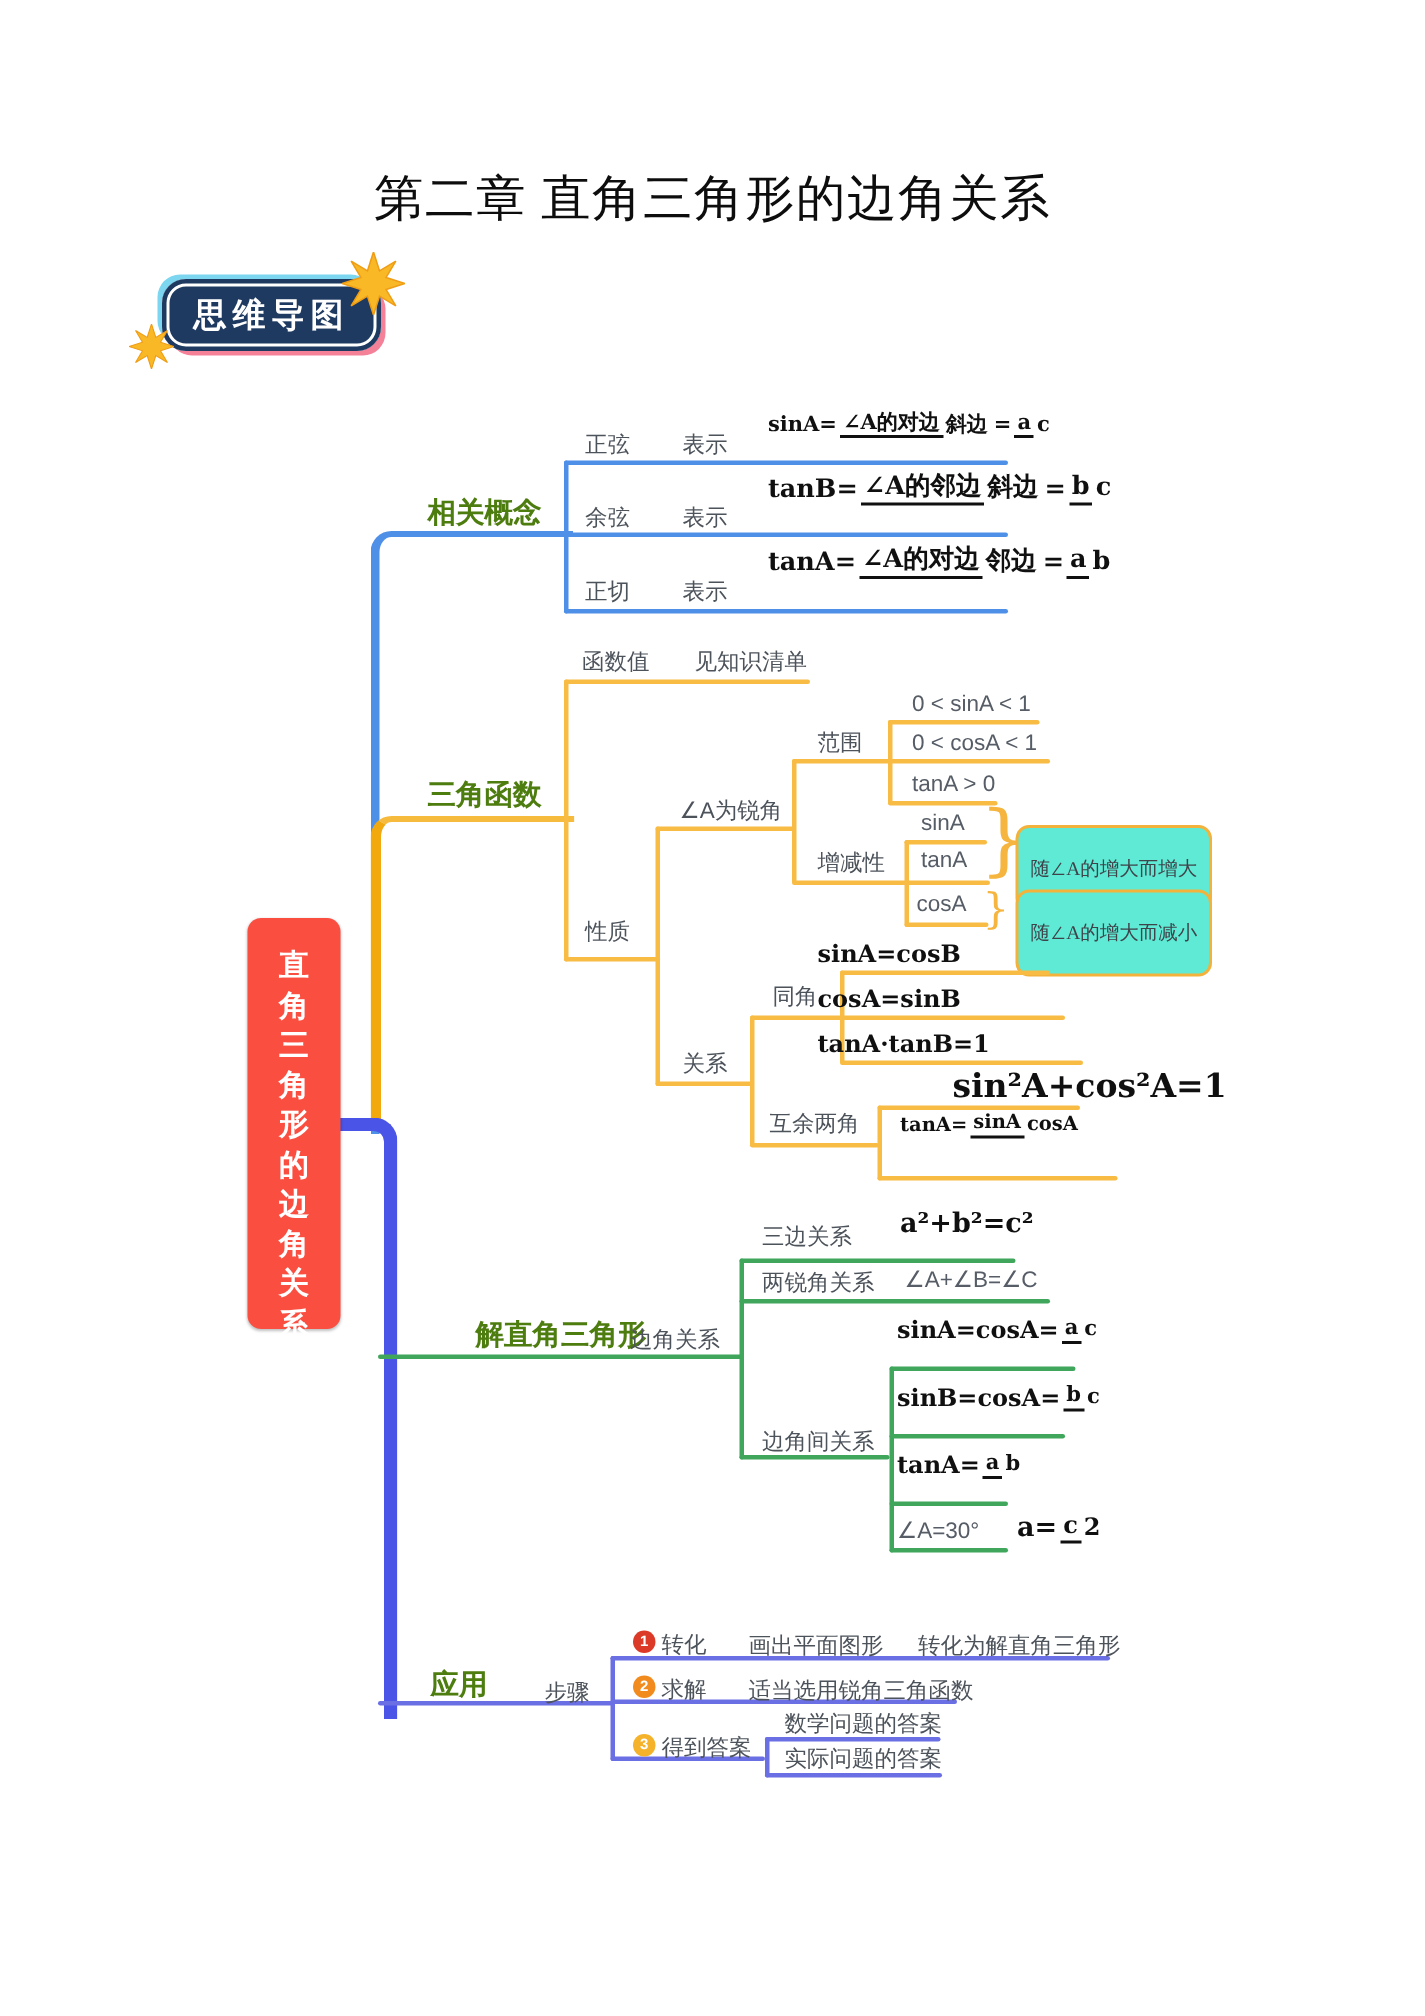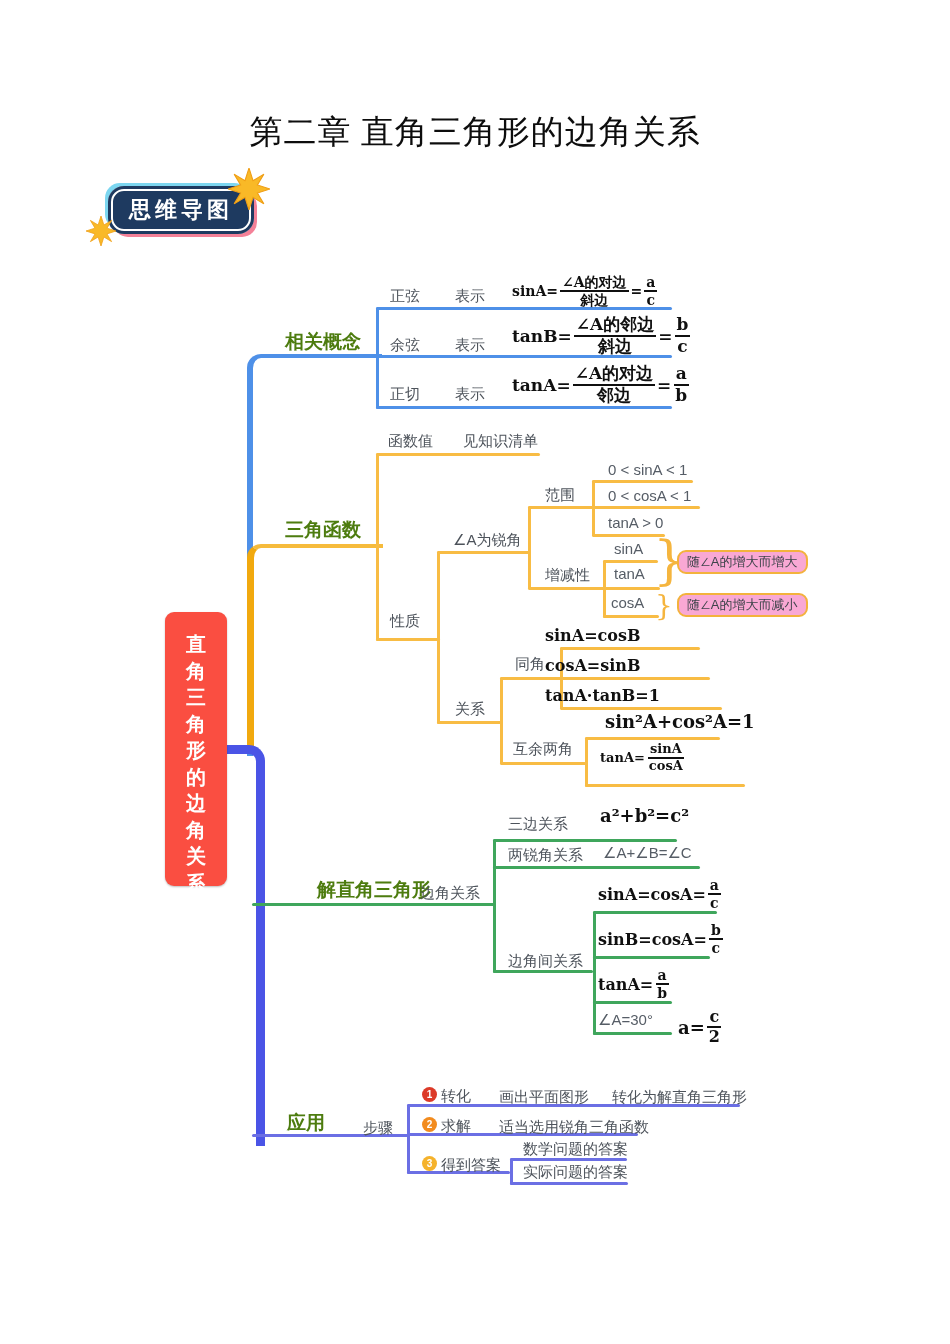--- a/index.html
+++ b/index.html
@@ -6,42 +6,42 @@
   #canvas{position:relative;width:950px;height:1344px;background:#fff;overflow:hidden;
           font-family:"Liberation Sans",sans-serif;}
   
   .title{position:absolute;left:0;right:0;top:110px;text-align:center;
          font-family:"Liberation Serif",serif;font-size:33px;color:#0d0d0d;letter-spacing:1px;}
   .hd{position:absolute;font-size:19px;font-weight:bold;color:#4d7c0f;white-space:nowrap;}
   .lbl{position:absolute;font-size:15px;color:#4d535b;white-space:nowrap;}
   .leaf{position:absolute;font-size:15px;color:#565d66;white-space:nowrap;}
   .f{position:absolute;display:flex;align-items:center;gap:2px;white-space:nowrap;
      font-family:"DejaVu Serif",serif;font-weight:bold;color:#101010;}
-  .frac{display:inline-flex;flex-direction:column;align-items:center;line-height:1.15;}
+  .frac{display:inline-flex;flex-direction:row;align-items:center;line-height:1.15;}
   .frac .n{border-bottom:2px solid #101010;padding:0 2px;}
   .frac .d{padding:0 2px;}
   
   .hl{position:absolute;height:3px;border-radius:2px;}
   .vl{position:absolute;width:3px;border-radius:2px;}
   .c-blue{background:#4e90e8;} .c-yel{background:#f8bc44;}
   .c-grn{background:#3fa65c;} .c-pur{background:#6b6fe4;}
   .elbow{position:absolute;background:transparent;}
   
   .rootnode{position:absolute;left:165px;top:612px;width:62px;height:274px;background:#fa4e41;
             border-radius:9px;box-shadow:0 1px 2px rgba(0,0,0,.25);}
   .rootnode .vtext{width:22px;margin:19px auto 0;font-size:20px;font-weight:bold;color:#fff;
             line-height:26.5px;text-align:center;word-break:break-all;}
   .badge{position:absolute;left:108px;top:186px;width:146px;height:48px;background:#1e3a60;
          border-radius:16px;box-shadow:inset 0 0 0 3px #1e3a60, inset 0 0 0 5px #ffffff,
          4px 4px 0 -1px #f48198, -4px -4px 0 -1px #7cd6f0;
          display:flex;align-items:center;justify-content:center;}
   .badge span{color:#fff;font-size:22px;font-weight:bold;letter-spacing:4px;}
   .star{position:absolute;}
-  .callout{position:absolute;border:2px solid #f3b23c;border-radius:9px;background:#f9a8d4;
-           padding:1px 8px;font-size:13px;color:#3f444b;white-space:nowrap;}
+  .callout{position:absolute;border:2px solid #f3b23c;border-radius:9px;background:#5eead4;
+           padding:18px 8px;font-size:13px;color:#3f444b;white-space:nowrap;font-family:Liberation Serif, serif;}
   .brace{position:absolute;color:#f5b53e;font-family:"DejaVu Serif",serif;font-weight:normal;}
   .stepnum{position:absolute;width:15px;height:15px;border-radius:50%;color:#fff;font-size:10px;
            font-weight:bold;display:flex;align-items:center;justify-content:center;}
 </style>
 </head>
 <body>
 
 <div id="canvas">
 
   <div class="title">第二章 直角三角形的边角关系</div>
@@ -168,21 +168,21 @@
   <div class="f" style="left:545px;top:626px;font-size:16px;">sinA=cosB</div>
   <div class="f" style="left:545px;top:656px;font-size:16px;">cosA=sinB</div>
   <div class="hl c-yel" style="left:560px;top:707px;width:162px;"></div>
   <div class="f" style="left:545px;top:686px;font-size:16px;">tanA·tanB=1</div>
 
   <div class="hl c-yel" style="left:500px;top:762px;width:86px;"></div>
   <div class="lbl" style="left:513px;top:740px;">互余两角</div>
 
   <div class="vl c-yel" style="left:585px;top:737px;height:50px;"></div>
   <div class="hl c-yel" style="left:585px;top:737px;width:135px;"></div>
-  <div class="f" style="left:605px;top:711px;font-size:18px;">sin²A+cos²A=1</div>
+  <div class="f" style="left:635px;top:711px;font-size:22px;">sin²A+cos²A=1</div>
   <div class="hl c-yel" style="left:585px;top:784px;width:160px;"></div>
   <div class="f" style="left:600px;top:742px;font-size:13px;">
     <span>tanA=</span>
     <span class="frac">
         <span class="n">sinA</span>
         <span class="d">cosA</span>
       </span>
   </div>
 
   <div class="hd" style="left:287px;top:877px;margin-left:30px;">解直角三角形</div>

